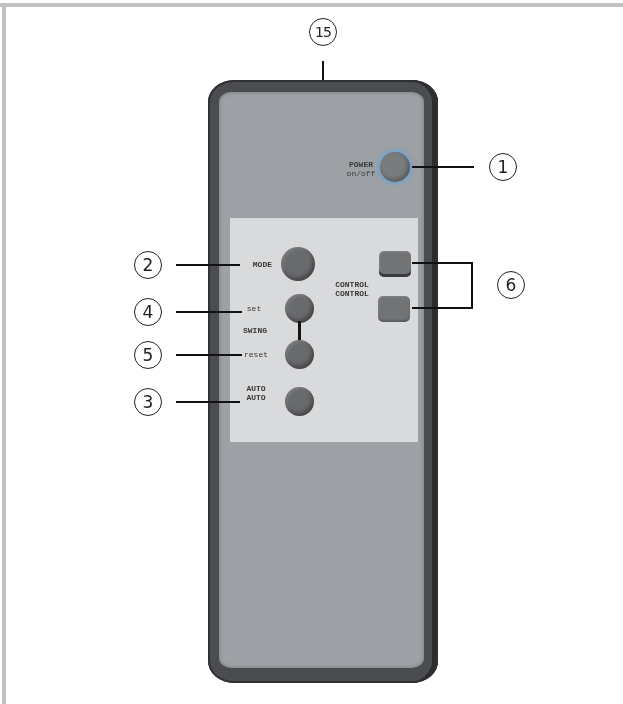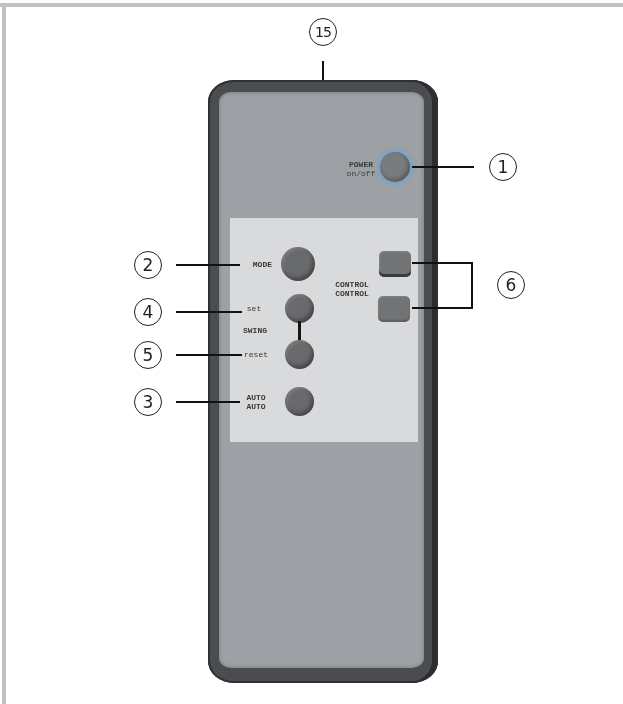--- a/index.html
+++ b/index.html
@@ -81,21 +81,21 @@
 <div class="callout" style="left:134px; top:298px;">4</div>
 
 <div class="label" style="left:238px; top:326px; width:34px;">SWING</div>
 <div class="timer-link"></div>
 
 <div class="label" style="left:240px; top:350px; width:32px; font-weight:normal;text-align:center;">reset</div>
 <div class="btn-round" style="left:285px; top:340px; width:29px; height:29px;"></div>
 <div class="leader" style="left:176px; top:354px; width:66px; height:2px;"></div>
 <div class="callout" style="left:134px; top:341px;">5</div>
 
-<div class="label" style="left:238px; top:393px; width:36px;">
+<div class="label" style="left:238px; top:384px; width:36px;">
   <div>AUTO</div>
   <div>AUTO</div>
 </div>
 <div class="btn-round" style="left:285px; top:387px; width:29px; height:29px;"></div>
 <div class="leader" style="left:176px; top:401px; width:64px; height:2px;"></div>
 <div class="callout" style="left:134px; top:388px;">3</div>
 
 <div class="label" style="left:326px; top:280px; width:52px;">
   <div>CONTROL</div>
   <div>CONTROL</div>

